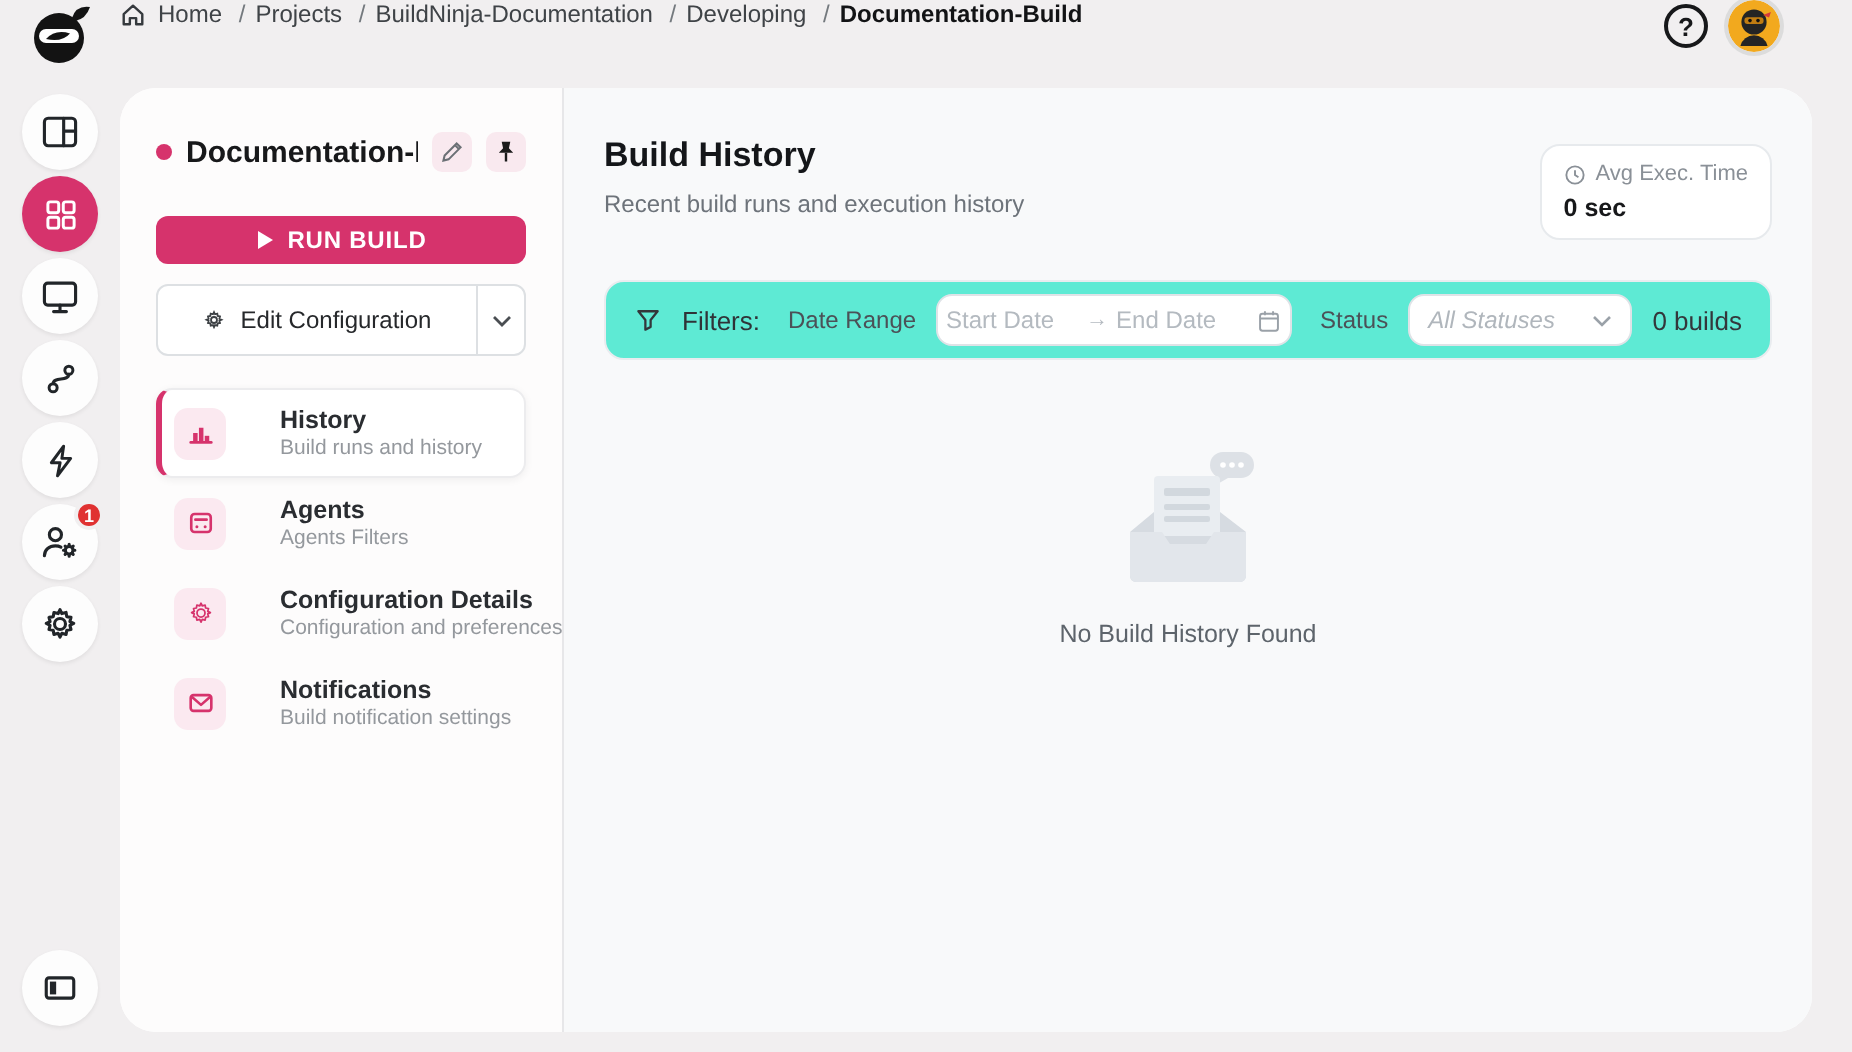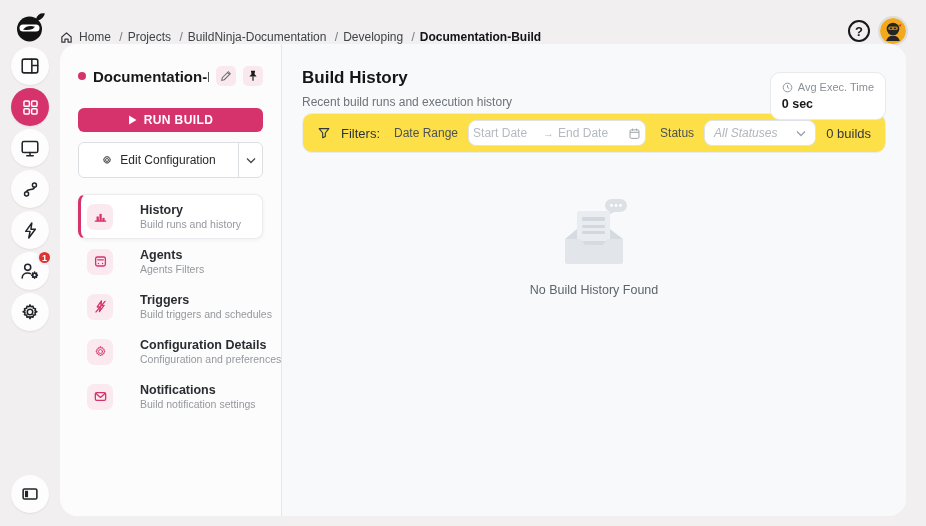--- a/index.html
+++ b/index.html
@@ -5,21 +5,21 @@
   * { margin:0; padding:0; box-sizing:border-box; }
   html,body { width:926px; height:526px; }
   body {
     font-family:"Liberation Sans", sans-serif;
     background:#f1eff0;
     position:relative;
     overflow:hidden;
     color:#1c1e21;
   }
   
-  .topbar { position:absolute; top:0; left:0; right:0; height:44px; display:flex; align-items:flex-end; }
+  .topbar { position:absolute; top:0; left:0; right:16px; height:44px; display:flex; align-items:flex-start; }
   .logo-wrap { width:60px; display:flex; justify-content:center; }
   .breadcrumb { display:flex; align-items:center; gap:5px; font-size:12px; color:#3f4347; }
   .breadcrumb .home-ic { display:flex; align-items:center; margin-right:1px; }
   .crumb { white-space:nowrap; }
   .crumb:not(:last-child)::after { content:" /"; color:#74797e; margin-left:5px; }
   .crumb.current { font-weight:700; color:#121315; }
   .topbar-right { margin-left:auto; display:flex; align-items:center; gap:10px; padding-right:20px; }
   .help-btn {
     width:22px; height:22px; border:2px solid #17181a; border-radius:50%;
     display:flex; align-items:center; justify-content:center;
@@ -88,21 +88,21 @@
   .main-title { font-size:17px; font-weight:700; color:#141619; }
   .main-subtitle { margin-top:7px; font-size:12px; color:#6d737a; }
   .avg-card {
     position:absolute; top:28px; right:20px; background:#fff; border:1px solid #e7eaed;
     border-radius:10px; padding:8px 11px; min-width:91px;
   }
   .avg-label { display:flex; align-items:center; gap:5px; font-size:11px; color:#8a9097; white-space:nowrap; }
   .avg-value { margin-top:4px; font-size:12.5px; font-weight:700; color:#17181a; }
 
   .filters-bar {
-    margin-top:4px; height:40px; background:#fde047; border:1px solid #e9ecef; border-radius:10px;
+    margin-top:31px; height:40px; background:#5eead4; border:1px solid #e9ecef; border-radius:10px;
     display:flex; align-items:center; padding:0 14px; gap:10px;
   }
   .filters-label { font-size:13px; color:#2f3337; }
   .filter-field-label { font-size:12px; color:#4b5157; margin-left:4px; white-space:nowrap; }
   .date-range {
     display:flex; align-items:center; border:1px solid #dfe3e7; border-radius:8px; height:26px;
     padding:0 4px; background:#fff; gap:4px;
   }
   .date-input { border:none; outline:none; font-size:12px; width:66px; color:#495057; background:transparent;
                 font-family:"Liberation Sans", sans-serif; }
@@ -282,32 +282,20 @@
             <path d="M5 6.2 H11"></path>
           </svg>
         </span>
         <span class="menu-texts">
           <span class="menu-label">Agents</span>
           <span class="menu-desc">Agents Filters</span>
         </span>
       </div>
       <div class="menu-item">
         <span class="menu-icon">
-          <svg width="15" height="15" viewBox="0 0 16 16">
-            <path d="M9 2 L4.5 8.5 H7.8 L6.8 13.5 L11.8 6.8 H8.5 Z"></path>
-            <path d="M3.2 13.8 L12.8 2.5"></path>
-          </svg>
-        </span>
-        <span class="menu-texts">
-          <span class="menu-label">Triggers</span>
-          <span class="menu-desc">Build triggers and schedules</span>
-        </span>
-      </div>
-      <div class="menu-item">
-        <span class="menu-icon">
           <svg width="15" height="15" viewBox="0 0 24 24">
             <circle cx="12" cy="12" r="3.2"></circle>
             <path d="M12 4.2 l1 2.1 2.3-.6 .4 2.3 2.3.4 -.6 2.3 2.1 1 -2.1 1 .6 2.3 -2.3.4 -.4 2.3 -2.3-.6 -1 2.1 -1-2.1 -2.3.6 -.4-2.3 -2.3-.4 .6-2.3 -2.1-1 2.1-1 -.6-2.3 2.3-.4 .4-2.3 2.3.6 z"></path>
           </svg>
         </span>
         <span class="menu-texts">
           <span class="menu-label">Configuration Details</span>
           <span class="menu-desc">Configuration and preferences</span>
         </span>
       </div>

